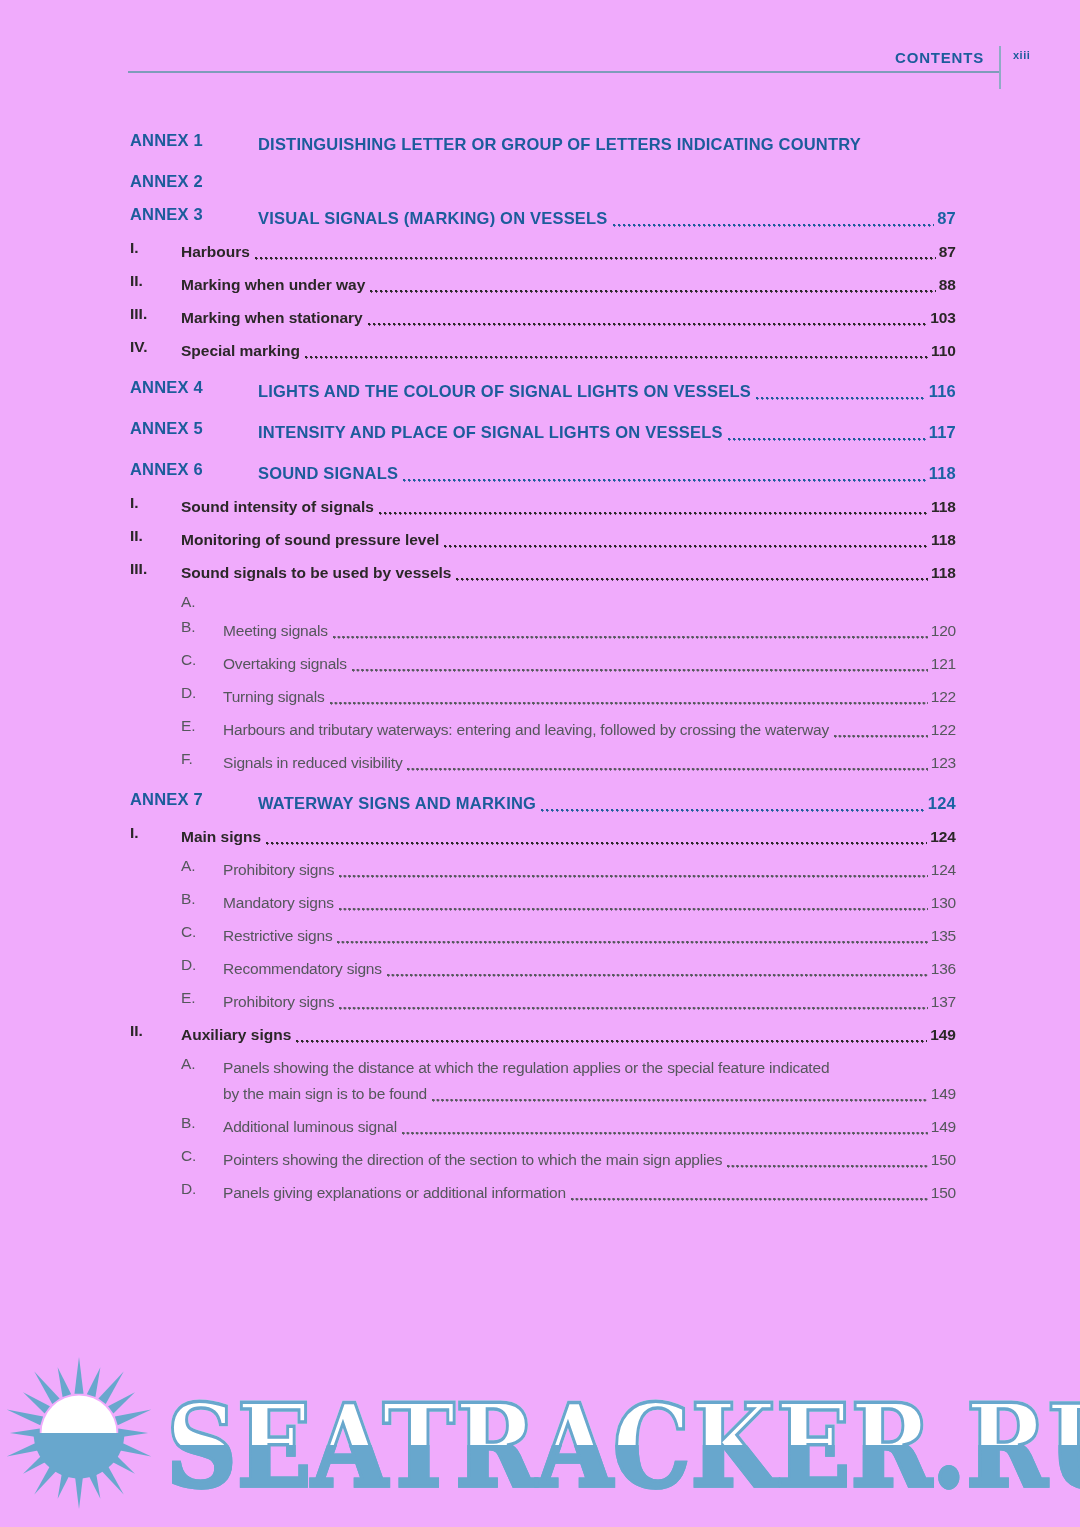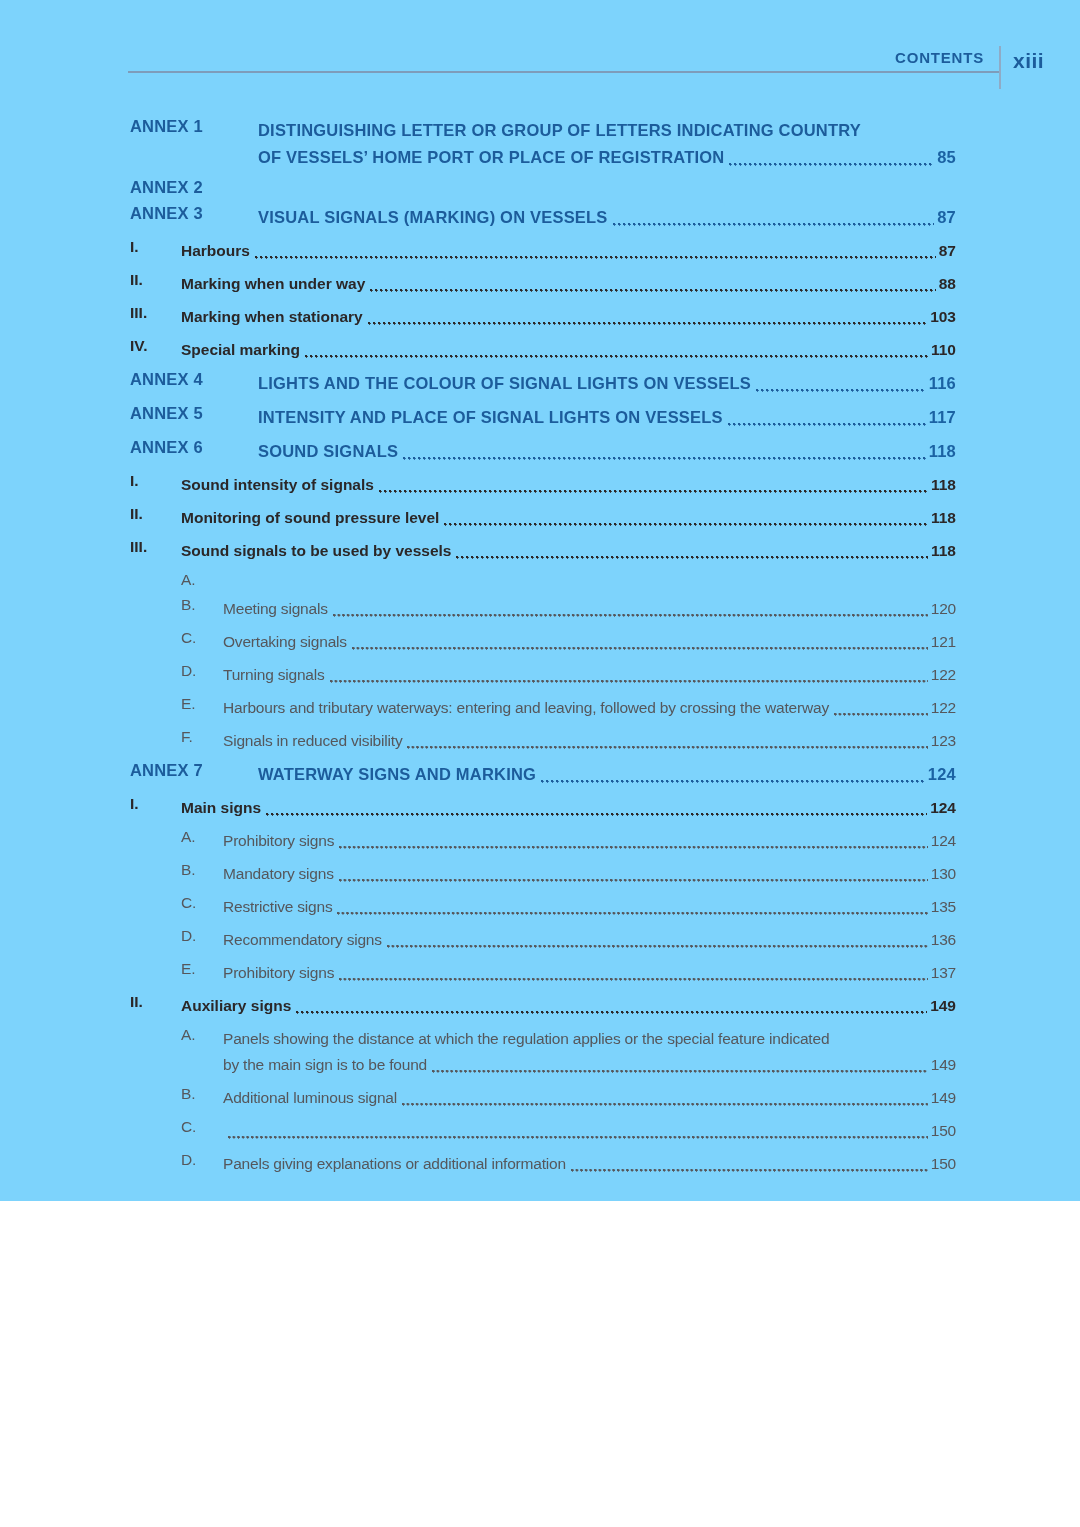--- a/index.html
+++ b/index.html
@@ -4,49 +4,49 @@
 <style>
   :root{
     --blue:#1c5c9b;
     --dark:#2b2728;
     --gray:#55575c;
     --rule:#7e9cba;
     --wm:#68a7cd;
   }
   html,body{margin:0;padding:0;background:#ffffff;}
   .page{
-    position:relative;width:1080px;height:1201px;background:#7dd3fc;overflow:hidden;
+    position:relative;width:1080px;height:1527px;background:#f0abfc;overflow:hidden;
     font-family:"Liberation Sans",sans-serif;
   }
   
   .hdr-title{
     position:absolute;top:49px;right:96px;
     font-size:15px;font-weight:700;letter-spacing:.8px;color:var(--blue);
   }
   .hdr-bar{position:absolute;left:999px;top:46px;width:2px;height:43px;background:#8fabc6;}
   .hdr-page{
     position:absolute;left:1013px;top:49px;
-    font-size:21px;font-weight:700;color:var(--blue);letter-spacing:.5px;
+    font-size:11px;font-weight:700;color:var(--blue);letter-spacing:.5px;
   }
   .hdr-rule{position:absolute;left:128px;top:71px;width:871px;height:2px;background:var(--rule);}
   
   .toc{position:absolute;left:130px;top:117px;width:826px;}
   .row{display:flex;align-items:flex-start;margin-bottom:7px;}
   .row .label{flex:0 0 auto;}
   .row .body{flex:1 1 auto;min-width:0;}
   .line{display:flex;align-items:flex-start;line-height:26px;}
   .leader{
     flex:1 1 auto;align-self:flex-end;height:4px;
     margin:0 3px 4px 5px;
     background-image:radial-gradient(circle at 1.3px 1.3px, currentColor 1.15px, transparent 1.45px);
     background-size:5px 3px;background-repeat:repeat-x;background-position:0 0;
   }
   .page-num{flex:0 0 auto;}
   
-  .row.annex{color:var(--blue);font-weight:700;font-size:16.5px;letter-spacing:.2px;}
+  .row.annex{margin-top:14px;color:var(--blue);font-weight:700;font-size:16.5px;letter-spacing:.2px;}
   .row.annex .line{line-height:27px;}
   .row.annex .label{width:128px;}
   .row.annex .page-num{color:#1b62a3;}
   
   .row.roman{color:var(--dark);font-weight:700;font-size:15.5px;}
   .row.roman .label{width:51px;}
   
   .row.letter{color:var(--gray);font-weight:400;font-size:15.5px;letter-spacing:-.2px;padding-left:51px;}
   .row.letter .label{width:42px;}
   .row.letter .leader{background-size:4.6px 3px;}
@@ -80,25 +80,20 @@
   <div class="hdr-page">xiii</div>
   <div class="hdr-rule"></div>
 
   <div class="toc" id="toc">
       <div class="row annex">
         <span class="label">ANNEX 1</span>
         <div class="body">
           <div class="line">
             <span class="txt">DISTINGUISHING LETTER OR GROUP OF LETTERS INDICATING COUNTRY</span>
           </div>
-          <div class="line">
-            <span class="txt">OF VESSELS’ HOME PORT OR PLACE OF REGISTRATION</span>
-            <span class="leader"></span>
-            <span class="page-num">85</span>
-          </div>
         </div>
       </div>
       <div class="row annex">
         <span class="label">ANNEX 2</span>
       </div>
       <div class="row annex">
         <span class="label">ANNEX 3</span>
         <div class="body">
           <div class="line">
             <span class="txt">VISUAL SIGNALS (MARKING) ON VESSELS</span>
@@ -360,20 +355,21 @@
             <span class="txt">Additional luminous signal</span>
             <span class="leader"></span>
             <span class="page-num">149</span>
           </div>
         </div>
       </div>
       <div class="row letter">
         <span class="label">C.</span>
         <div class="body">
           <div class="line">
+            <span class="txt">Pointers showing the direction of the section to which the main sign applies</span>
             <span class="leader"></span>
             <span class="page-num">150</span>
           </div>
         </div>
       </div>
       <div class="row letter">
         <span class="label">D.</span>
         <div class="body">
           <div class="line">
             <span class="txt">Panels giving explanations or additional information</span>

